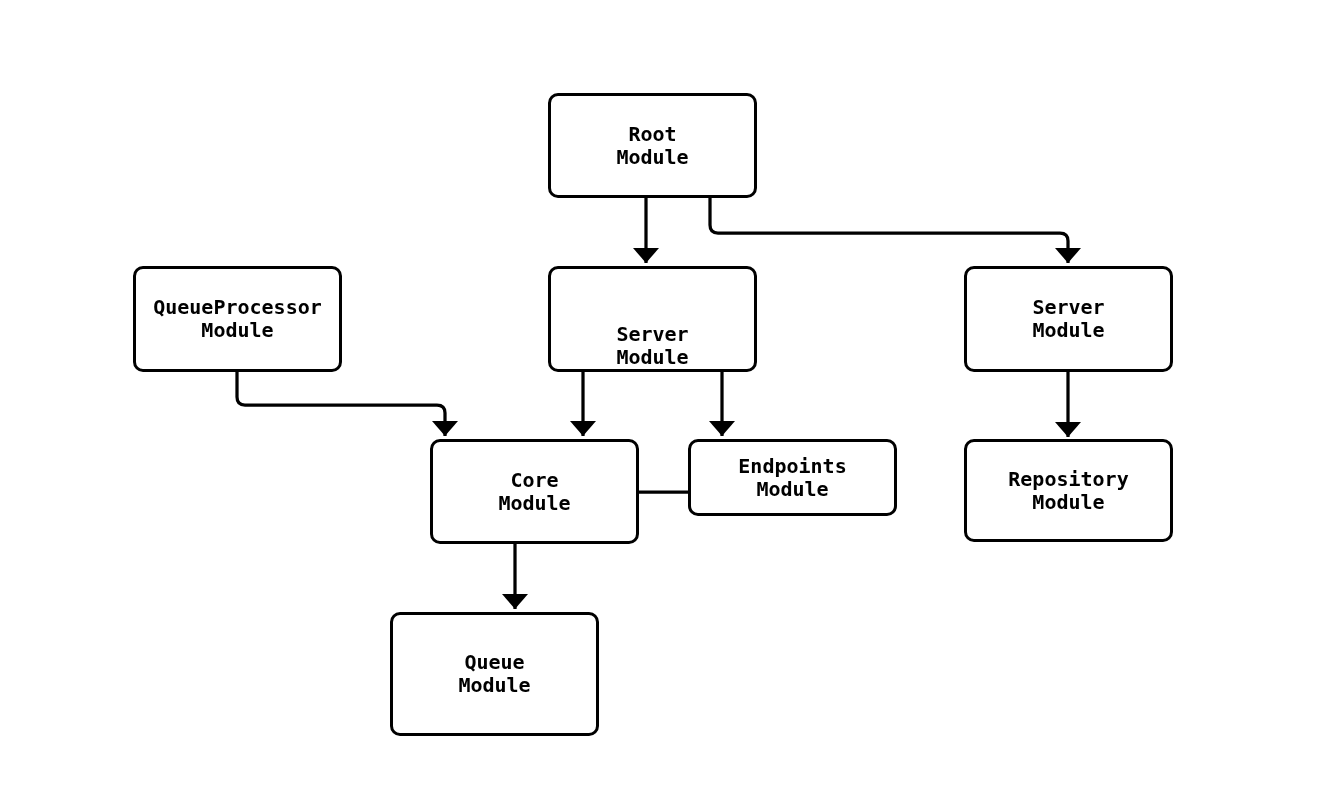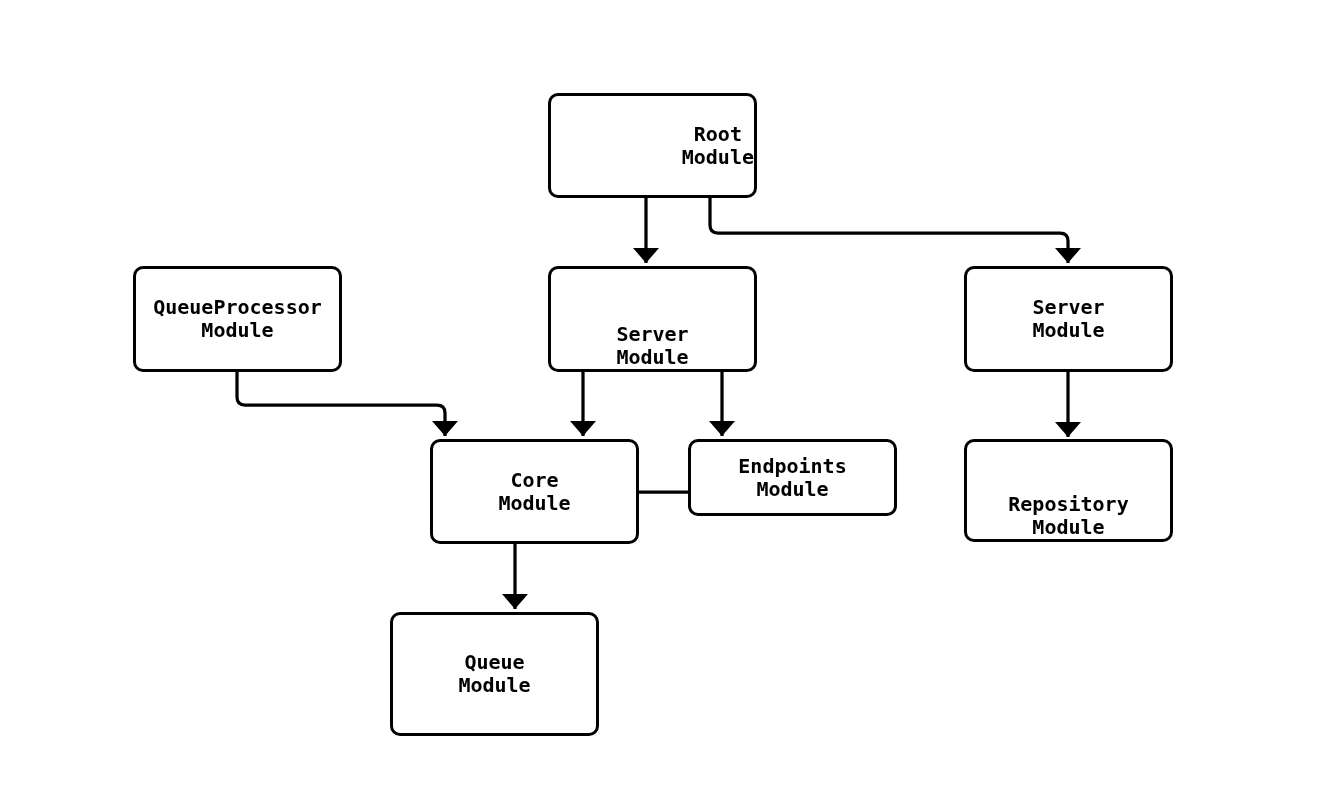--- a/index.html
+++ b/index.html
@@ -62,21 +62,21 @@
     <path class="edge" d="M646,198 L646,263" marker-end="url(#arrowhead)"></path>
     <path class="edge" d="M710,198 L710,225 Q710,233 718,233 L1060,233 Q1068,233 1068,241 L1068,263" marker-end="url(#arrowhead)"></path>
     <path class="edge" d="M237,372 L237,397 Q237,405 245,405 L437,405 Q445,405 445,413 L445,436" marker-end="url(#arrowhead)"></path>
     <path class="edge" d="M583,372 L583,436" marker-end="url(#arrowhead)"></path>
     <path class="edge" d="M722,372 L722,436" marker-end="url(#arrowhead)"></path>
     <path class="edge" d="M688,492 L621,492" marker-end="url(#arrowhead)"></path>
     <path class="edge" d="M1068,372 L1068,437" marker-end="url(#arrowhead)"></path>
     <path class="edge" d="M515,544 L515,609" marker-end="url(#arrowhead)"></path>
   </svg>
 
-  <div class="node" style="left:548px; top:93px; height:105px;justify-content:flex-end;">
+  <div class="node" style="left:548px; top:93px; height:105px;">
     <div class="node-label">Root
 Module</div>
   </div>
 
   <div class="node" style="left:133px; top:266px;">
     <div class="node-label">QueueProcessor
 Module</div>
   </div>
 
   <div class="node" style="left:548px; top:266px;align-items:flex-end;">
@@ -92,21 +92,21 @@
   <div class="node" style="left:410px; top:439px; height:105px;margin-left:20px;">
     <div class="node-label">Core
 Module</div>
   </div>
 
   <div class="node" style="left:688px; top:439px; height:77px;">
     <div class="node-label">Endpoints
 Module</div>
   </div>
 
-  <div class="node" style="left:964px; top:439px; height:103px;align-items:flex-end;">
+  <div class="node" style="left:964px; top:439px; height:103px;">
     <div class="node-label">Repository
 Module</div>
   </div>
 
   <div class="node" style="left:390px; top:612px; height:124px;">
     <div class="node-label">Queue
 Module</div>
   </div>
 
 </div>

